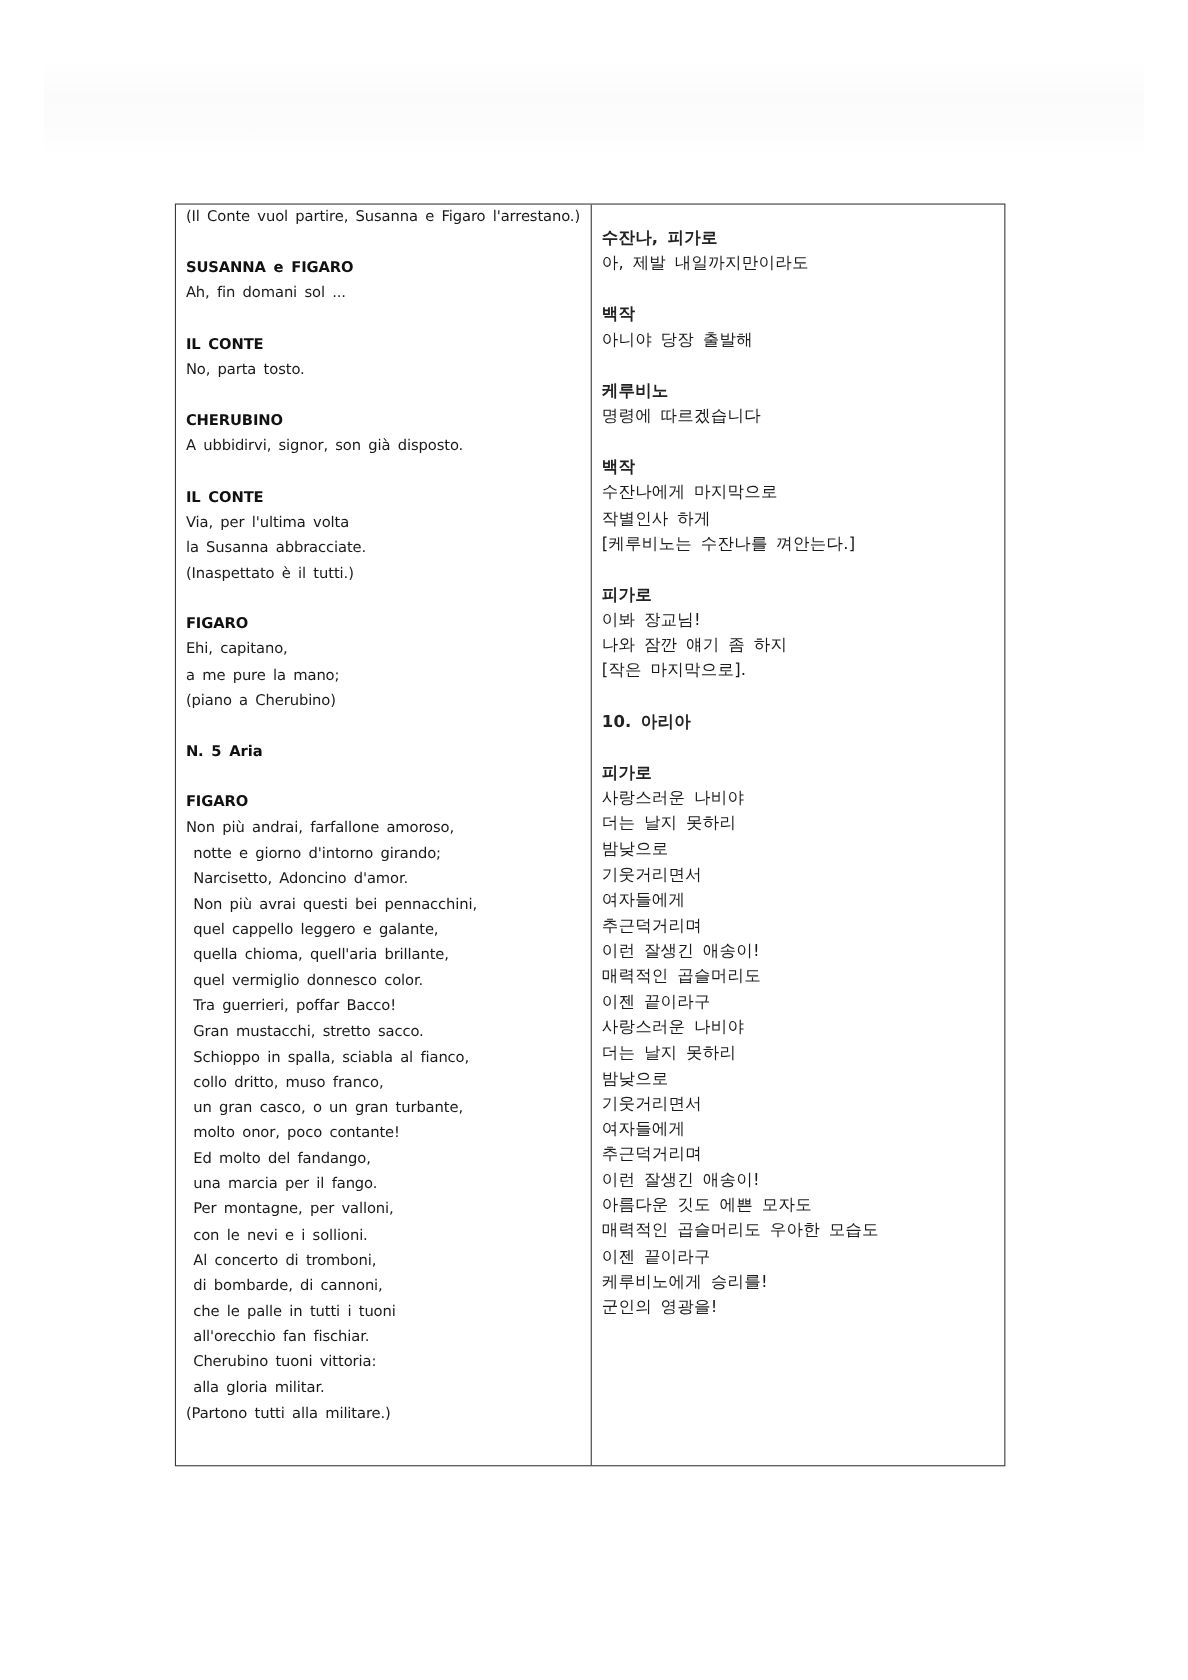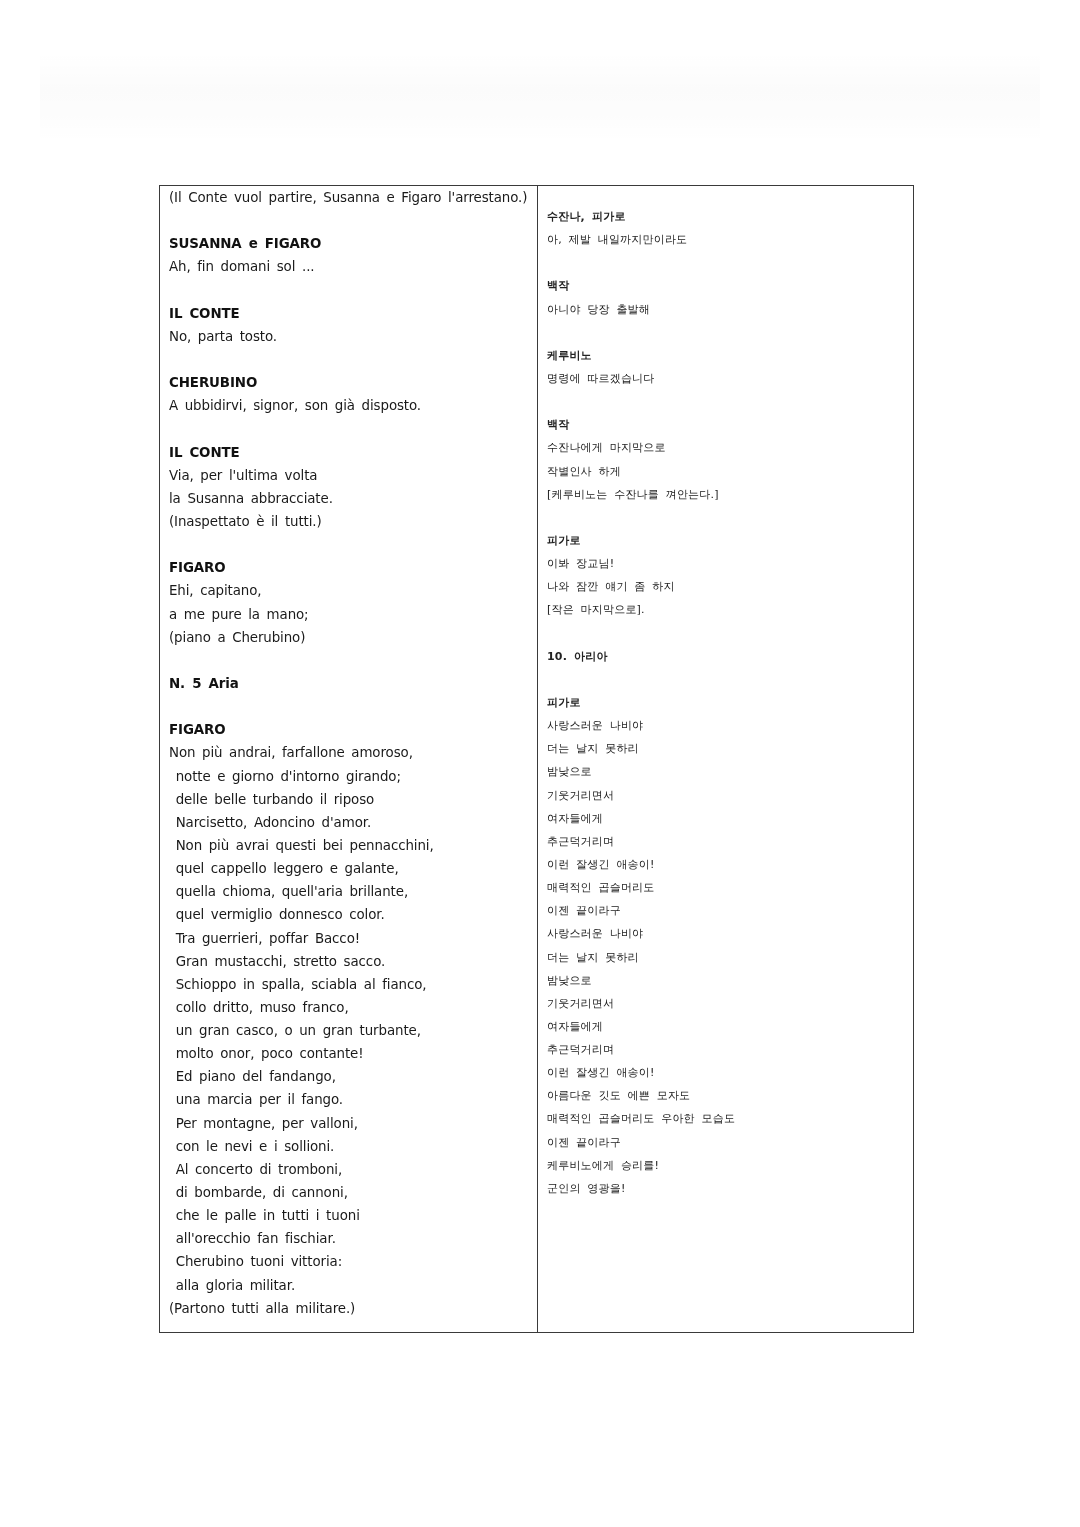--- a/index.html
+++ b/index.html
@@ -49,21 +49,21 @@
     }
     .line {
       font-size: 13.4px;
       line-height: 23.15px;
       height: 23.15px;
       white-space: pre;
       word-spacing: 2.5px;
       letter-spacing: -0.1px;
     }
     .col-korean .line {
-      font-size: 11px;
+      font-size: 15px;
       word-spacing: 3px;
       letter-spacing: 0.2px;
     }
     .line.heading {
       color: #111;
       font-weight: bold;
     }
     .col-korean .line.heading {
       font-weight: bold;
       color: #222;
@@ -98,33 +98,32 @@
       <div class="line heading">FIGARO</div>
       <div class="line">Ehi, capitano,</div>
       <div class="line">a me pure la mano;</div>
       <div class="line">(piano a Cherubino)</div>
       <div class="line blank"></div>
       <div class="line heading">N. 5 Aria</div>
       <div class="line blank"></div>
       <div class="line heading">FIGARO</div>
       <div class="line">Non più andrai, farfallone amoroso,</div>
       <div class="line"> notte e giorno d'intorno girando;</div>
-      <div class="line"> delle belle turbando il riposo</div>
       <div class="line"> Narcisetto, Adoncino d'amor.</div>
       <div class="line"> Non più avrai questi bei pennacchini,</div>
       <div class="line"> quel cappello leggero e galante,</div>
       <div class="line"> quella chioma, quell'aria brillante,</div>
       <div class="line"> quel vermiglio donnesco color.</div>
       <div class="line"> Tra guerrieri, poffar Bacco!</div>
       <div class="line"> Gran mustacchi, stretto sacco.</div>
       <div class="line"> Schioppo in spalla, sciabla al fianco,</div>
       <div class="line"> collo dritto, muso franco,</div>
       <div class="line"> un gran casco, o un gran turbante,</div>
       <div class="line"> molto onor, poco contante!</div>
-      <div class="line"> Ed piano del fandango,</div>
+      <div class="line"> Ed molto del fandango,</div>
       <div class="line"> una marcia per il fango.</div>
       <div class="line"> Per montagne, per valloni,</div>
       <div class="line"> con le nevi e i sollioni.</div>
       <div class="line"> Al concerto di tromboni,</div>
       <div class="line"> di bombarde, di cannoni,</div>
       <div class="line"> che le palle in tutti i tuoni</div>
       <div class="line"> all'orecchio fan fischiar.</div>
       <div class="line"> Cherubino tuoni vittoria:</div>
       <div class="line"> alla gloria militar.</div>
       <div class="line">(Partono tutti alla militare.)</div>

